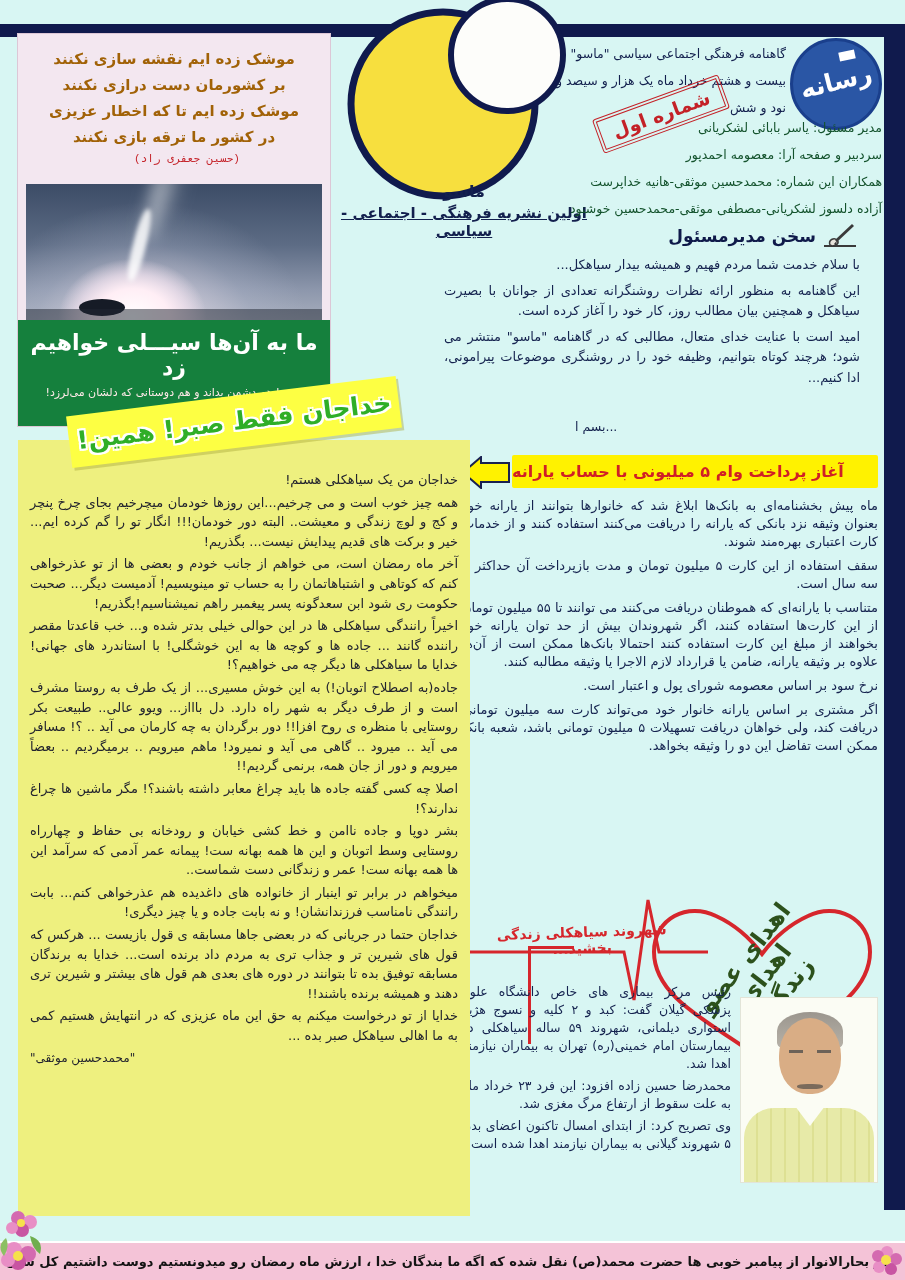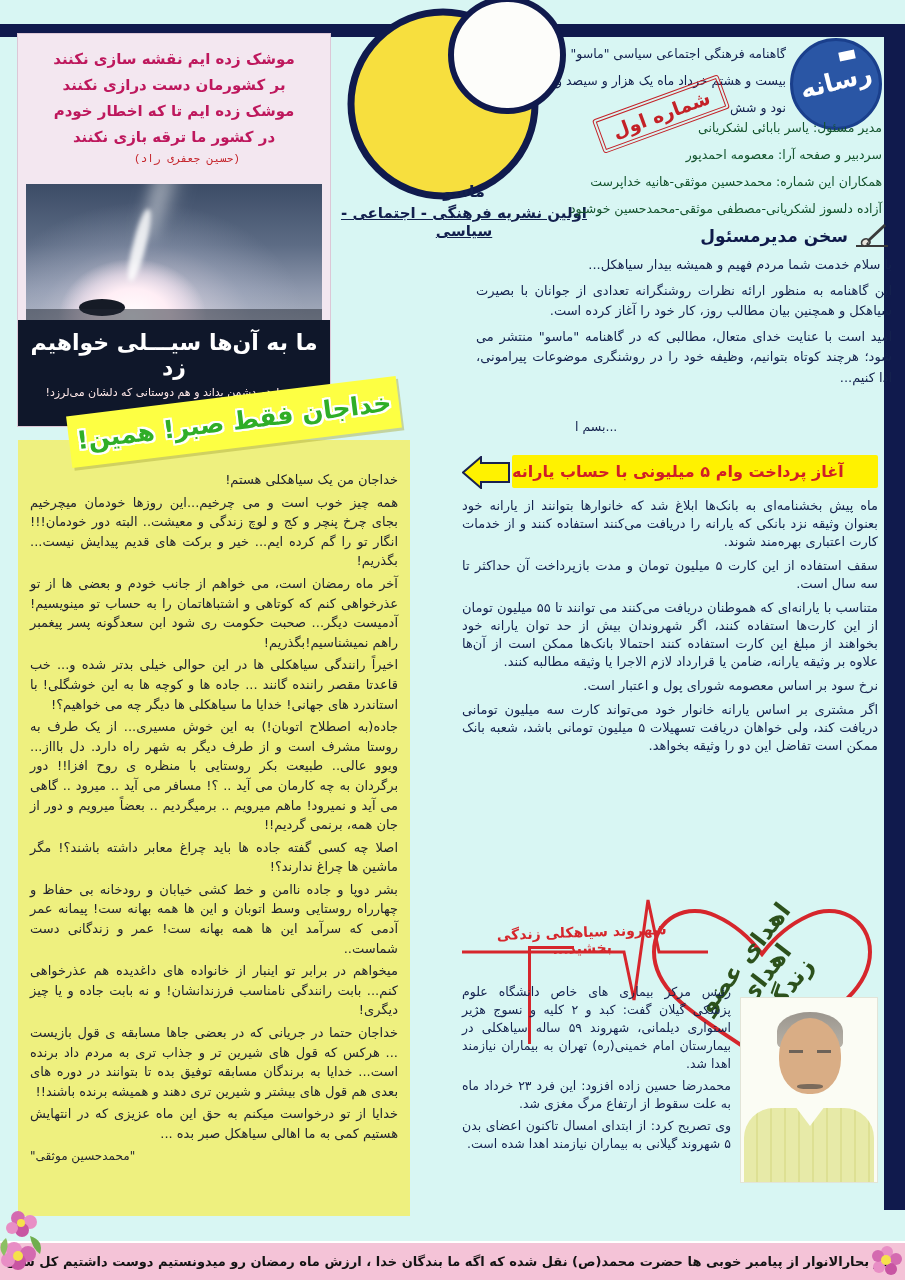--- a/index.html
+++ b/index.html
@@ -13,37 +13,37 @@
   }
   .abs { position: absolute; }
 
   
   .top-strip  { left:0; top:24px; width:905px; height:13px; background:#101a4d; }
   .right-strip{ left:884px; top:24px; width:21px; height:1186px; background:#101a4d; }
 
   
   .poster { left:18px; top:34px; width:312px; height:392px; background:#f3e7f0;
             box-shadow:0 0 0 1px #dcc7d6; }
-  .poster-poem { padding-top:12px; text-align:center; color:#be185d;
+  .poster-poem { padding-top:12px; text-align:center; color:#a16207;
                  font-weight:bold; font-size:15px; line-height:26px; direction:rtl; }
   .poster-attr { color:#c5242b; font-size:11px; padding:2px 0 0 26px; text-align:center; direction:rtl;font-family:Liberation Mono, monospace; }
   .poster-photo { position:absolute; left:8px; right:8px; top:150px; height:136px;
     background:
       radial-gradient(ellipse 95px 75px at 36% 98%, #ffffff 0%, #ffeef5 38%, rgba(244,228,240,.65) 58%, rgba(120,130,160,0) 78%),
       radial-gradient(ellipse 210px 165px at 40% 108%, rgba(255,240,248,.75) 0%, rgba(190,195,215,.25) 52%, rgba(0,0,0,0) 78%),
       linear-gradient(180deg,#3c4c66 0%,#5d6c85 45%,#8d97ac 78%,#a7aebd 100%);
     overflow:hidden; }
   .smoke { position:absolute; left:36%; bottom:28%; width:13px; height:74px;
            background:rgba(255,255,255,.85); border-radius:45%;
            transform:rotate(14deg);
            box-shadow:6px -44px 16px rgba(255,255,255,.55), 14px -72px 20px rgba(255,255,255,.35);
            filter:blur(2px); }
   .ground { position:absolute; left:0; right:0; bottom:0; height:11px; background:#20263280; }
   .tree   { position:absolute; left:18%; bottom:4px; width:46px; height:17px; border-radius:50%; background:#161b26; }
-  .poster-red { position:absolute; left:0; right:0; bottom:0; height:106px; background:#0f172a;
+  .poster-red { position:absolute; left:0; right:0; bottom:0; height:106px; background:#15803d;
                 text-align:center; color:#fff; direction:rtl; }
   .poster-red .big { font-size:22px; font-weight:bold; padding-top:10px; letter-spacing:1px; }
   .poster-red .sub { font-size:11px; margin-top:6px; color:#ffe9e9; }
   .poster-red .sig { font-size:9px; margin-top:6px; color:#f3bcbc; }
 
   
   .moon { left:325px; top:0; width:245px; height:205px; }
   .nameplate { left:318px; top:182px; width:292px; text-align:center; direction:rtl;
                color:#13204e; font-weight:bold; }
   .nameplate .t1 { font-size:16px; }
@@ -60,21 +60,21 @@
                transform:rotate(-12deg); }
   .mast-lines { position:absolute; right:96px; top:6px; width:232px; text-align:right;
                 font-size:12.5px; line-height:27px; color:#13204e; }
   .mast-staff { position:absolute; right:0; top:80px; width:330px; text-align:right;
                 font-size:12.5px; line-height:27px; color:#14532d; }
   .stamp { position:absolute; left:42px; top:62px; padding:3px 12px;
            border:4px double #c42127; color:#c42127; font-weight:bold; font-size:19px;
            transform:rotate(-20deg); border-radius:3px; }
 
   
-  .editorial { left:476px; top:222px; width:416px; direction:rtl; }
+  .editorial { left:444px; top:222px; width:416px; direction:rtl; }
   .ed-head { display:flex; align-items:center; gap:4px; justify-content:flex-start;
              font-size:17px; font-weight:bold; color:#0f1a4a; }
   .editorial p { font-size:13px; line-height:20.5px; text-align:justify; color:#15234f; margin-top:5px; }
   .basmala { left:575px; top:419px; font-size:12.5px; color:#15234f; }
 
   
   .loan-head { left:462px; top:455px; width:416px; height:34px; }
   .loan-arrow { position:absolute; left:0; top:1px; }
   .loan-title { position:absolute; left:50px; right:0; top:0; height:33px; background:#fff200;
                 color:#d01f26; font-weight:bold; font-size:16px; text-align:left;
@@ -107,21 +107,21 @@
            border-radius:40%; background:#7a6a5b; }
   .shirt { position:absolute; left:3px; bottom:0; width:130px; height:74px;
            border-radius:30px 30px 0 0;
            background:repeating-linear-gradient(90deg,#e7eaa8 0 12px,#dde093 12px 14px),
                       #e7eaa8; }
   .collar{ position:absolute; left:54px; bottom:56px; width:0; height:0;
            border-left:15px solid transparent; border-right:15px solid transparent;
            border-top:20px solid #fbfcf4; }
 
   
-  .ycol { left:18px; top:440px; width:392px; height:776px; background:#eef07f;
+  .ycol { left:18px; top:440px; width:452px; height:776px; background:#eef07f;
           padding:30px 12px 8px 12px; direction:rtl; }
   .ycol p { font-size:13px; line-height:19.6px; text-align:justify; color:#23242e; margin-bottom:3px; }
   .ycol .sig { text-align:left; font-size:12px; margin-top:2px; }
   .ycol-title { left:68px; top:396px; width:332px; height:52px; background:#fdff43;
                 transform:rotate(-7deg); z-index:5; box-shadow:2px 3px 0 rgba(170,170,60,.45);
                 text-align:center; line-height:52px; font-size:25px; font-weight:bold;
                 color:#2fae27; direction:rtl;
                 text-shadow:-2px -2px 0 #fff, 2px -2px 0 #fff, -2px 2px 0 #fff, 2px 2px 0 #fff,
                             0 2px 0 #fff, 2px 0 0 #fff, -2px 0 0 #fff, 0 -2px 0 #fff; }
 
@@ -135,21 +135,21 @@
 </head>
 <body>
 
 <div class="abs top-strip"></div>
 <div class="abs right-strip"></div>
 
 <div class="abs poster">
   <div class="poster-poem">
     <div>موشک زده ایم نقشه سازی نکنند</div>
     <div>بر کشورمان دست درازی نکنند</div>
-    <div>موشک زده ایم تا که اخطار خودم</div>
+    <div>موشک زده ایم تا که اخطار عزیزی</div>
     <div>در کشور ما ترقه بازی نکنند</div>
   </div>
   <div class="poster-attr">(حسین جعفری راد)</div>
   <div class="poster-photo">
     <div class="smoke"></div>
     <div class="tree"></div>
     <div class="ground"></div>
   </div>
   <div class="poster-red">
     <div class="big">ما به آن‌ها سیـــلی خواهیم زد</div>

